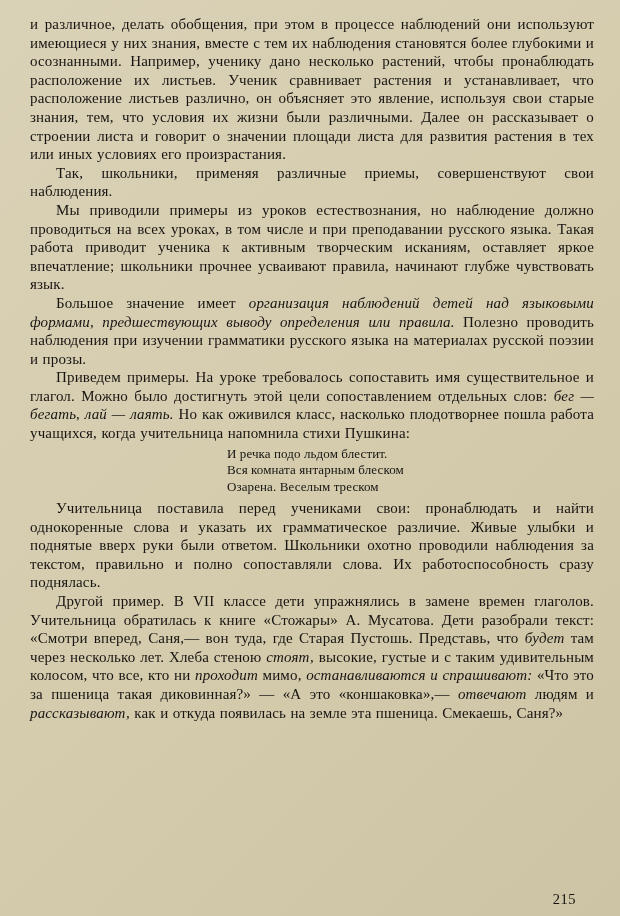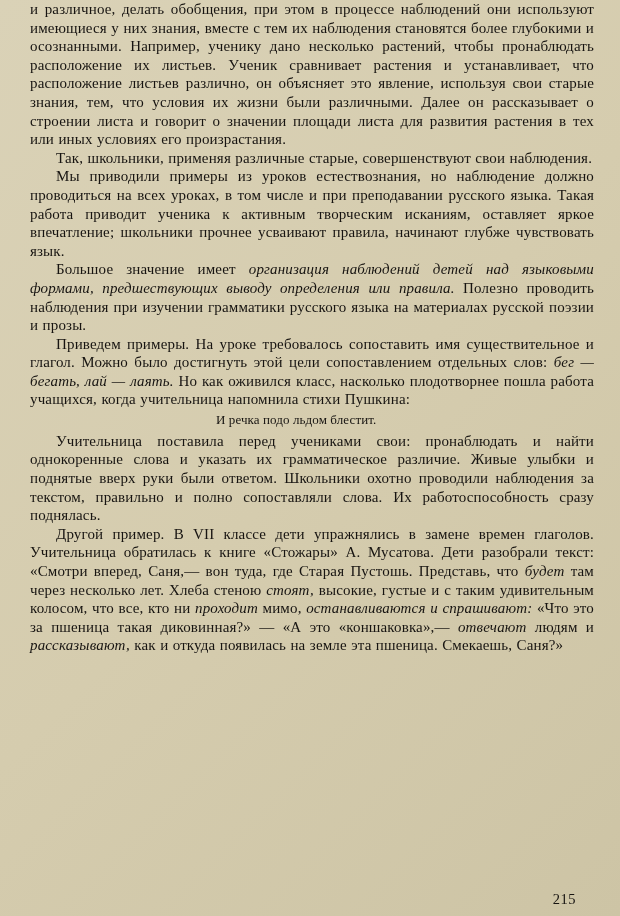--- a/index.html
+++ b/index.html
@@ -10,21 +10,21 @@
     width: 620px;
     height: 916px;
     background: #b9b098;
     font-family: "Liberation Serif", "DejaVu Serif", serif;
   }
   .page {
     position: relative;
     width: 620px;
     height: 916px;
     box-sizing: border-box;
-    padding: 0 26px 0 30px;
+    padding: 15px 26px 0 30px;
     overflow: hidden;
     background: linear-gradient(135deg, #dad2b7 0%, #d5ccae 50%, #cdc4a5 100%);
     color: #171411;
   }
   .para {
     margin: 0;
     text-align: justify;
     font-size: 15px;
     line-height: 18.6px;
     text-indent: 26px;
@@ -40,46 +40,49 @@
     font-style: italic;
   }
   .verse {
     margin: 3px 0 3px 186px;
     font-size: 13px;
     line-height: 16.8px;
     letter-spacing: 0.1px;
   }
   .verse .vline {
     white-space: nowrap;
+    margin-left: 11px;
   }
   .page-num {
     position: absolute;
     right: 44px;
     bottom: 8px;
     font-size: 14.5px;
     letter-spacing: 0.5px;
   }
 </style>
 </head>
 <body>
 
 <div class="page">
 
   <p class="para cont">и различное, делать обобщения, при этом в процессе наблюдений они используют имеющиеся у них знания, вместе с тем их наблюдения становятся более глубокими и осознанными. Например, ученику дано несколько растений, чтобы пронаблюдать расположение их листьев. Ученик сравнивает растения и устанавливает, что расположение листьев различно, он объясняет это явление, используя свои старые знания, тем, что условия их жизни были различными. Далее он рассказывает о строении листа и говорит о значении площади листа для развития растения в тех или иных условиях его произрастания.</p>
 
-  <p class="para">Так, школьники, применяя различные старые, совершенствуют свои наблюдения.</p>
+  <p class="para">Так, школьники, применяя различные приемы, совершенствуют свои наблюдения.</p>
 
   <p class="para">Мы приводили примеры из уроков естествознания, но наблюдение должно проводиться на всех уроках, в том числе и при преподавании русского языка. Такая работа приводит ученика к активным творческим исканиям, оставляет яркое впечатление; школьники прочнее усваивают правила, начинают глубже чувствовать язык.</p>
 
   <p class="para"><span>Большое значение имеет </span><span class="it">организация наблюдений детей над языковыми формами, предшествующих выводу определения или правила.</span><span> Полезно проводить наблюдения при изучении грамматики русского языка на материалах русской поэзии и прозы.</span></p>
 
   <p class="para"><span>Приведем примеры. На уроке требовалось сопоставить имя существительное и глагол. Можно было достигнуть этой цели сопоставлением отдельных слов: </span><span class="it">бег — бегать, лай — лаять.</span><span> Но как оживился класс, насколько плодотворнее пошла работа учащихся, когда учительница напомнила стихи Пушкина:</span></p>
 
   <div class="verse">
     <div class="vline">И речка подо льдом блестит.</div>
+    <div class="vline">Вся комната янтарным блеском</div>
+    <div class="vline">Озарена. Веселым треском</div>
   </div>
 
   <p class="para">Учительница поставила перед учениками свои: пронаблюдать и найти однокоренные слова и указать их грамматическое различие. Живые улыбки и поднятые вверх руки были ответом. Школьники охотно проводили наблюдения за текстом, правильно и полно сопоставляли слова. Их работоспособность сразу поднялась.</p>
 
   <p class="para"><span>Другой пример. В VII классе дети упражнялись в замене времен глаголов. Учительница обратилась к книге «Стожары» А. Мусатова. Дети разобрали текст: «Смотри вперед, Саня,— вон туда, где Старая Пустошь. Представь, что </span><span class="it">будет</span><span> там через несколько лет. Хлеба стеною </span><span class="it">стоят,</span><span> высокие, густые и с таким удивительным колосом, что все, кто ни </span><span class="it">проходит</span><span> мимо, </span><span class="it">останавливаются и спрашивают:</span><span> «Что это за пшеница такая диковинная?» — «А это «коншаковка»,— </span><span class="it">отвечают</span><span> людям и </span><span class="it">рассказывают,</span><span> как и откуда появилась на земле эта пшеница. Смекаешь, Саня?»</span></p>
 
   <div class="page-num">215</div>
 
 </div>
 

